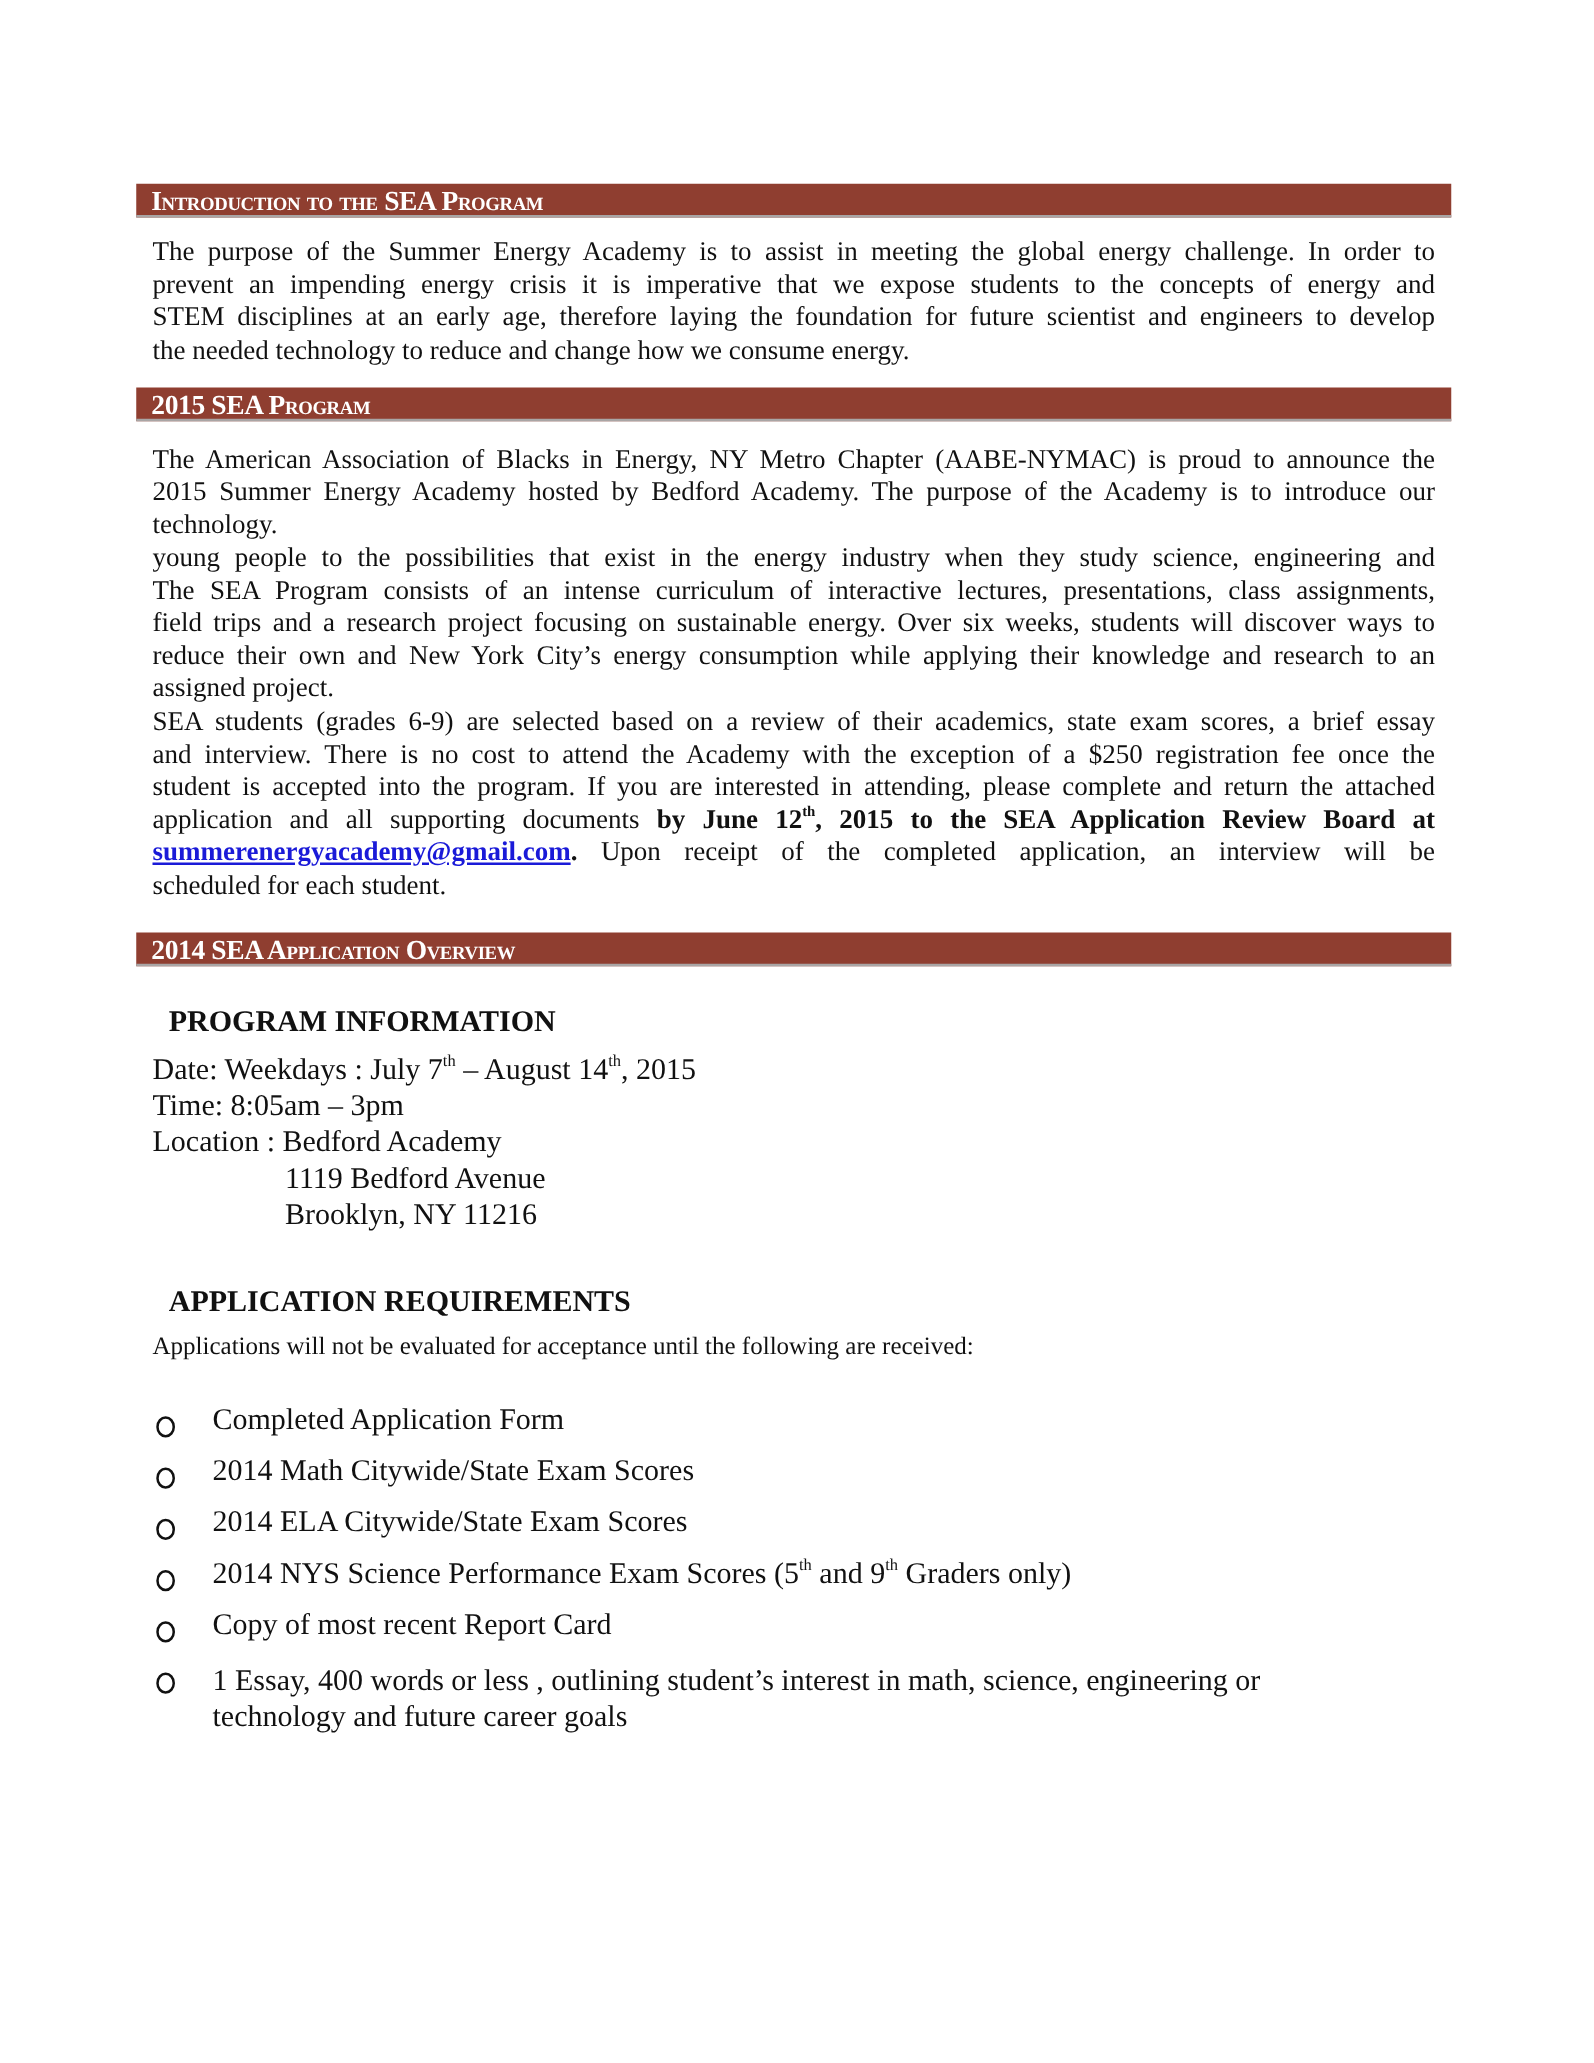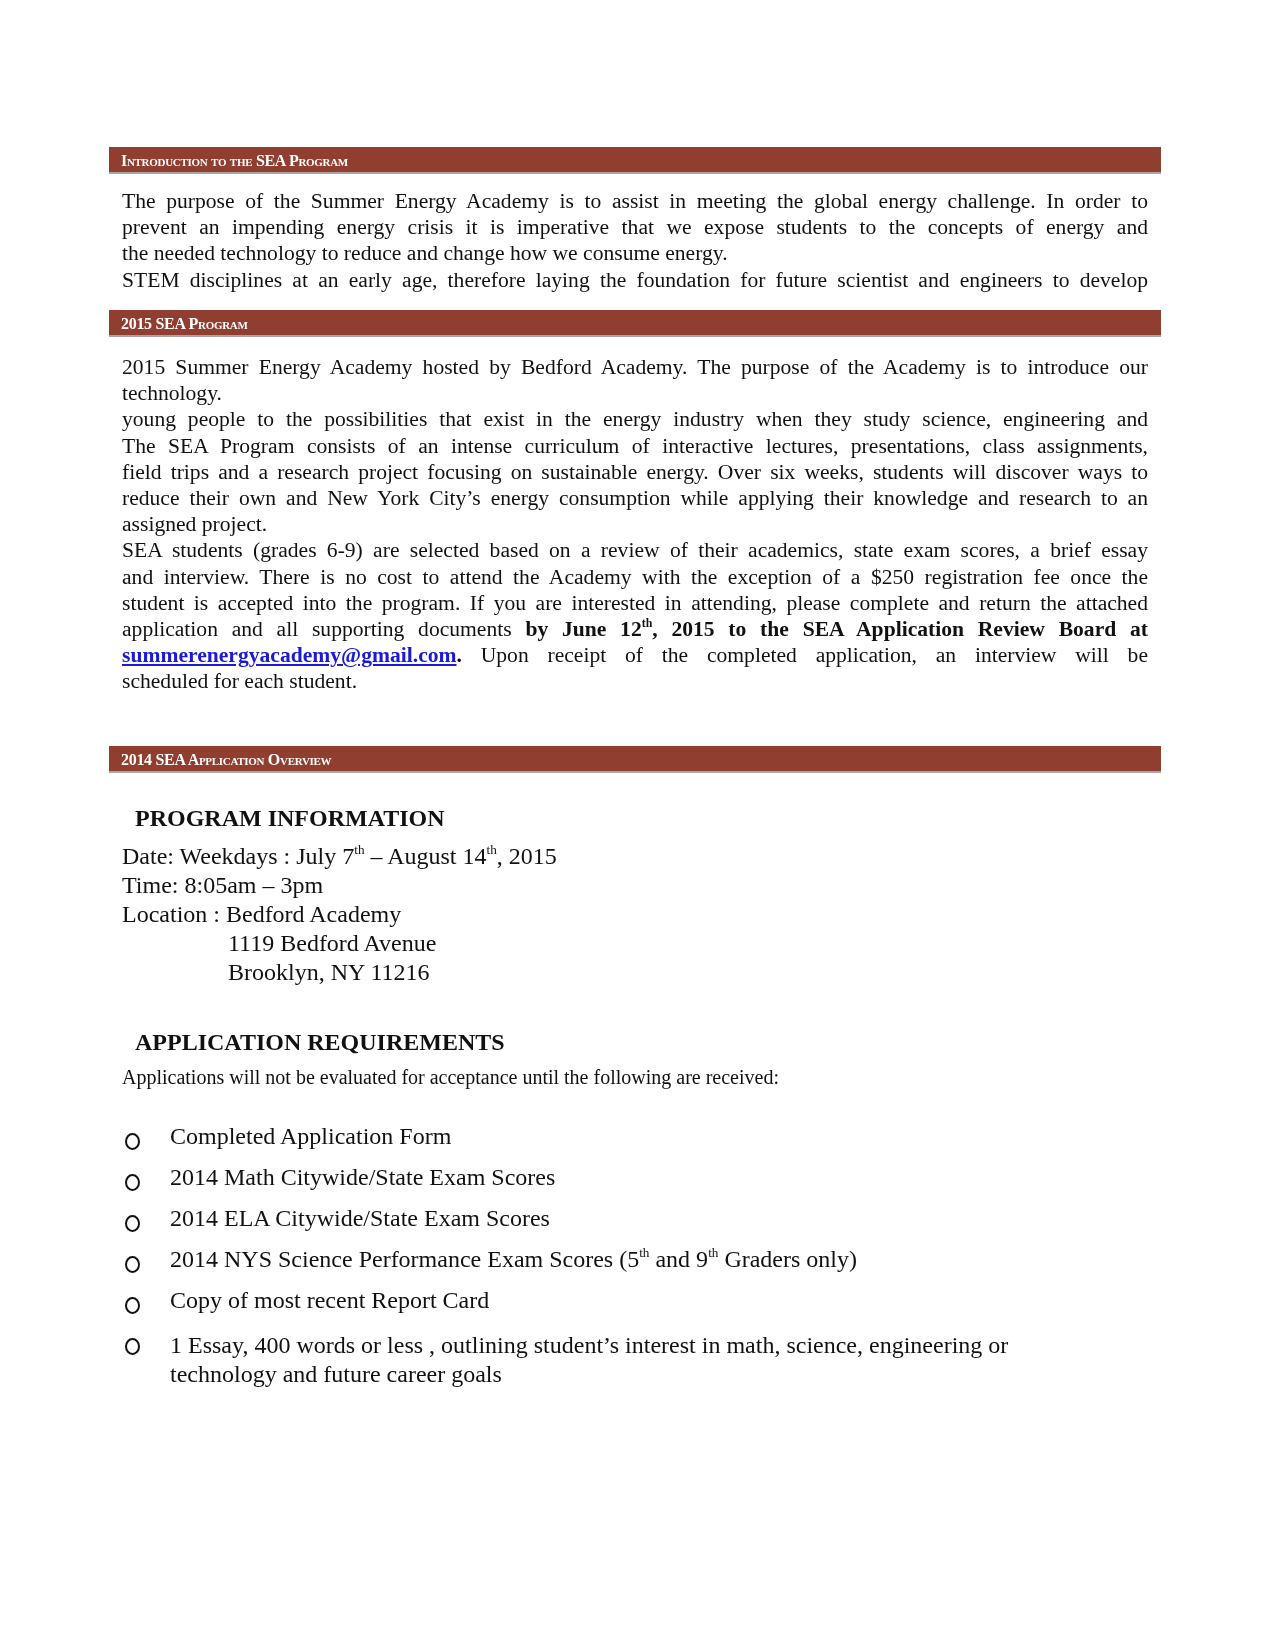--- a/index.html
+++ b/index.html
@@ -10,21 +10,21 @@
     }
     .page { position: absolute; left: 0; top: 0; width: 1275px; height: 1650px; }
     .bar {
       position: absolute; left: 109px; width: 1052px; height: 27px;
       background: #8f3e30;
       border-bottom: 2px solid #a9a5a5;
       box-sizing: border-box;
     }
     .bar-title {
       position: absolute; left: 12px; top: 1px;
-      color: #ffffff; font-weight: bold; font-size: 16px;
+      color: #ffffff; font-weight: bold; font-size: 22px;
       font-variant: small-caps; letter-spacing: -0.3px;
       line-height: 25px; white-space: nowrap;
     }
     .para {
       position: absolute; left: 122px; width: 1026px;
       font-size: 21.6px; line-height: 26.2px;
       text-align: justify; margin: 0;
     }
     .para .line { display: block; text-align: justify; text-align-last: justify; }
     .para .line.last { text-align-last: left; }
@@ -60,28 +60,29 @@
 <body>
 
 <div class="page">
 
   <div class="bar" style="top:147px;">
     <span class="bar-title">Introduction to the SEA Program</span>
   </div>
   <div class="para" style="top:188px;">
     <span class="line">The purpose of the Summer Energy Academy is to assist in meeting the global energy challenge. In order to</span>
     <span class="line">prevent an impending energy crisis it is imperative that we expose students to the concepts of energy and</span>
+    <span class="line">STEM disciplines at an early age, therefore laying the foundation for future scientist and engineers to develop</span>
     <span class="line last">the needed technology to reduce and change how we consume energy.</span>
-    <span class="line">STEM disciplines at an early age, therefore laying the foundation for future scientist and engineers to develop</span>
   </div>
 
   <div class="bar" style="top:310px;">
     <span class="bar-title">2015 SEA Program</span>
   </div>
   <div class="para" style="top:354px;">
+    <span class="line">The American Association of Blacks in Energy, NY Metro Chapter (AABE-NYMAC) is proud to announce the</span>
     <span class="line">2015 Summer Energy Academy hosted by Bedford Academy.  The purpose of the Academy is to introduce our</span>
     <span class="line last">technology.</span>
     <span class="line">young people to the possibilities that exist in the energy industry when they study science, engineering and</span>
     <span class="line">The SEA Program consists of an intense curriculum of interactive lectures, presentations, class assignments,</span>
     <span class="line">field trips and a research project focusing on sustainable energy. Over six weeks, students will discover ways to</span>
     <span class="line">reduce their own and New York City’s energy consumption while applying their knowledge and research to an</span>
     <span class="line last">assigned project.</span>
     <span class="line">SEA students (grades 6-9) are selected based on a review of their academics, state exam scores, a brief essay</span>
     <span class="line">and interview. There is no cost to attend the Academy with the exception of a $250 registration fee once the</span>
     <span class="line">student is accepted into the program.  If you are interested in attending, please complete and return the attached</span>

